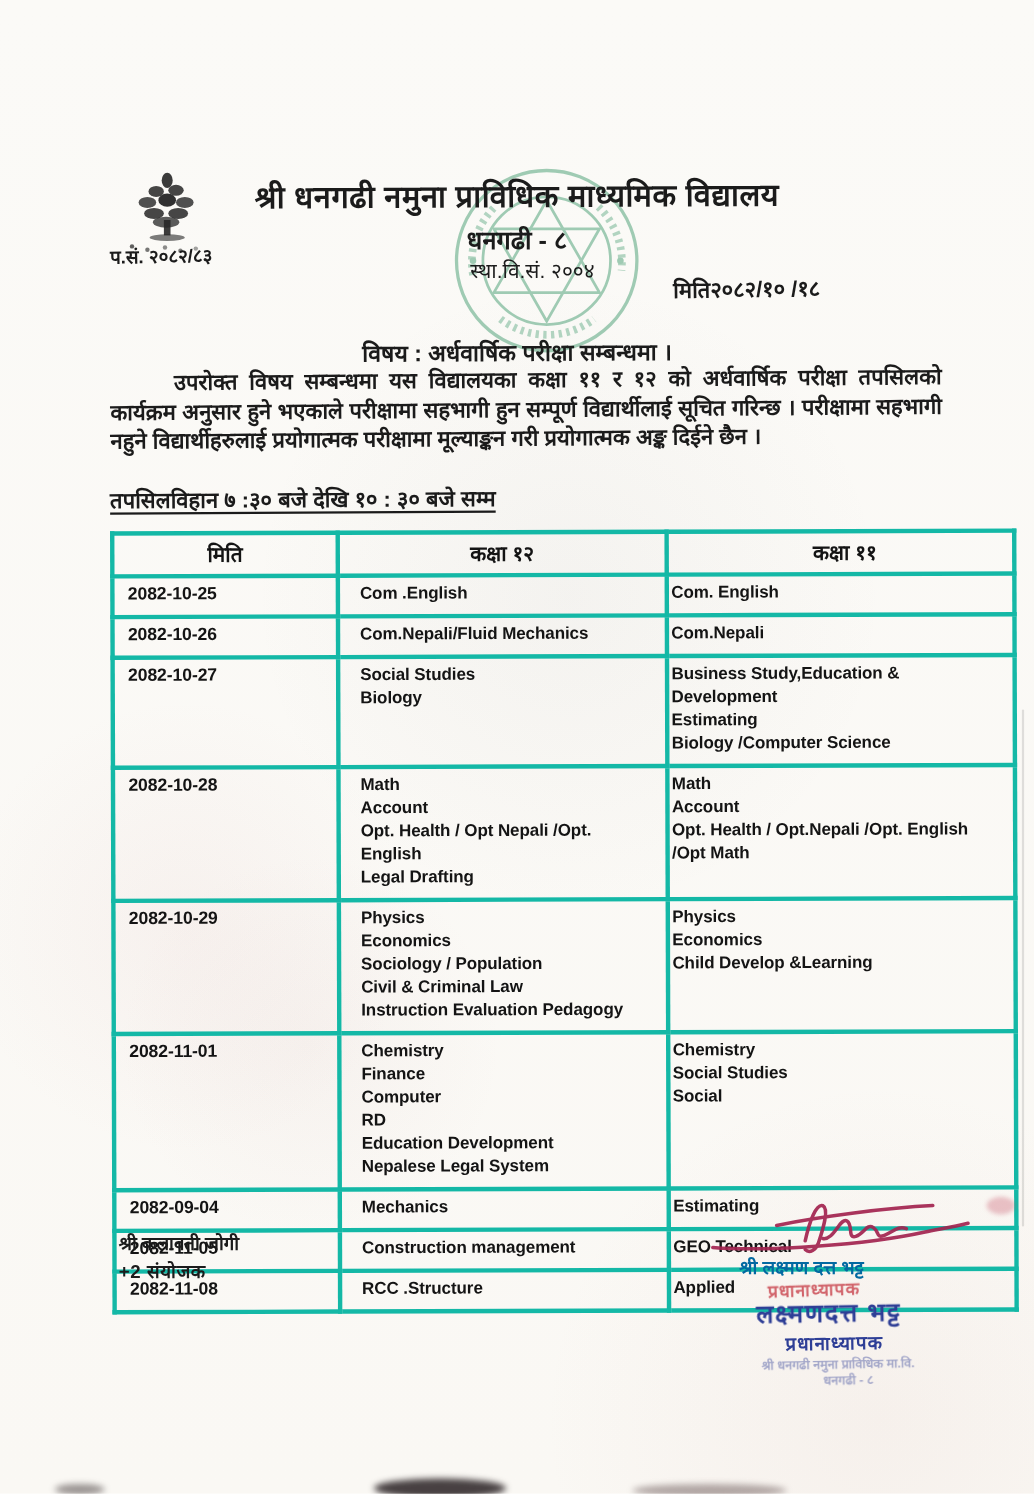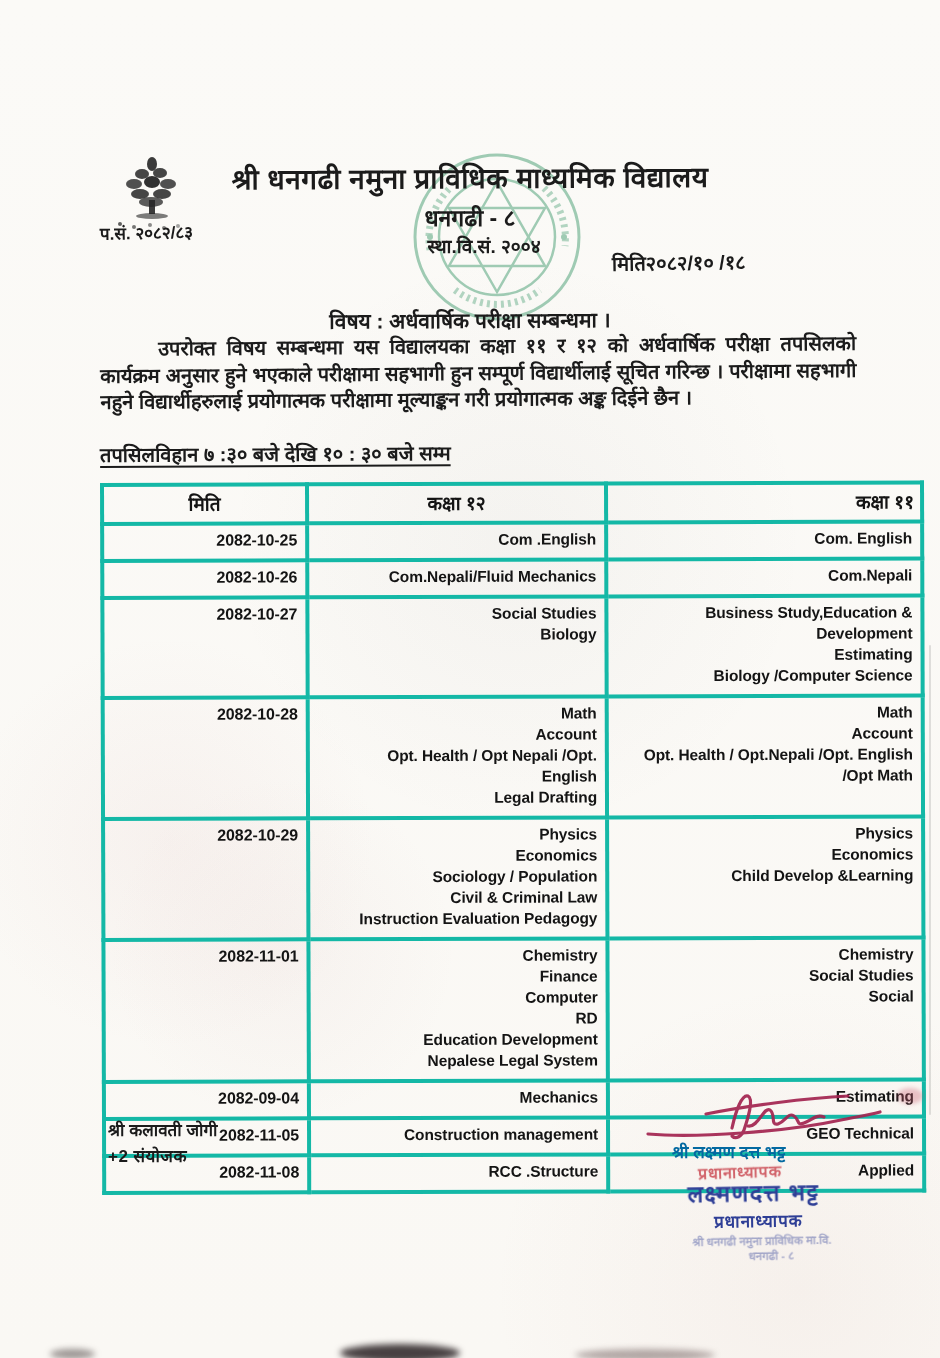--- a/index.html
+++ b/index.html
@@ -16,21 +16,21 @@
       radial-gradient(circle at 85% 95%, rgba(210,170,160,0.10), transparent 20%),
       radial-gradient(circle at 55% 40%, rgba(120,120,120,0.05), transparent 30%),
       linear-gradient(#fbfaf7,#faf8f4);
   }
   .abs{position:absolute;}
   .dev{color:#1b1b1b;}
   .center{left:0;right:0;text-align:center;}
   
   .school-name{top:158px;font-size:28px;font-weight:bold;letter-spacing:.5px;transform:rotate(-0.3deg);}
   .addr{top:201px;font-size:23px;font-weight:bold;}
-  .estd{top:233px;font-size:19px;font-weight:bold;margin-left:28px;}
+  .estd{top:233px;font-size:19px;font-weight:normal;margin-left:28px;}
   .letter-no{left:100px;top:221px;font-size:17px;font-weight:bold;transform:rotate(-1deg);}
   .issue-date{left:612px;top:249px;font-size:20px;font-weight:bold;transform:rotate(-0.8deg);}
   
   .subject{top:306px;font-size:21px;font-weight:bold;transform:rotate(-0.3deg);}
   .paragraph{
     left:100px;top:336px;width:756px;font-size:20px;line-height:26.5px;
     font-weight:600;text-align:justify;text-indent:58px;transform:rotate(-0.45deg);
     transform-origin:left top;
   }
   .schedule-note{
@@ -38,22 +38,22 @@
     text-underline-offset:4px;transform:rotate(-0.3deg);transform-origin:left top;
   }
   
   .table-wrap{left:100px;top:483px;width:820px;transform:rotate(-0.18deg);transform-origin:left top;}
   table{border-collapse:collapse;width:820px;table-layout:fixed;}
   col.c1{width:205px;} col.c2{width:299px;} col.c3{width:316px;}
   th,td{border:4px solid #14b8a6;vertical-align:top;color:#141414;}
   th{font-size:19px;font-weight:bold;padding:4px 6px 5px;}
   th.h1{text-align:center;}
   th.h2{text-align:center;}
-  th.h3{text-align:right;padding-left:14px;border-radius:14px;}
-  td{font-size:15.5px;font-weight:bold;line-height:21px;padding:4px 8px 8px;letter-spacing:-0.1px;text-align:right;}
+  th.h3{text-align:center;padding-left:14px;border-radius:14px;}
+  td{font-size:15.5px;font-weight:bold;line-height:21px;padding:4px 8px 8px;letter-spacing:-0.1px;}
   td.date{padding-left:12px;font-size:16px;}
   td.c12{padding-left:18px;margin-left:46px;}
   td.c11{padding-left:2px;}
   .cellml{white-space:pre-line;}
   
   .coord{left:108px;top:1118px;font-size:17px;font-weight:bold;line-height:26px;}
   .coord .plus2{font-size:17px;letter-spacing:.5px;}
   .sig-svg{left:636px;top:1086px;}
   .principal-printed{left:672px;top:1140px;font-size:17px;font-weight:bold;color:#0369a1;}
   .red-stamp{

